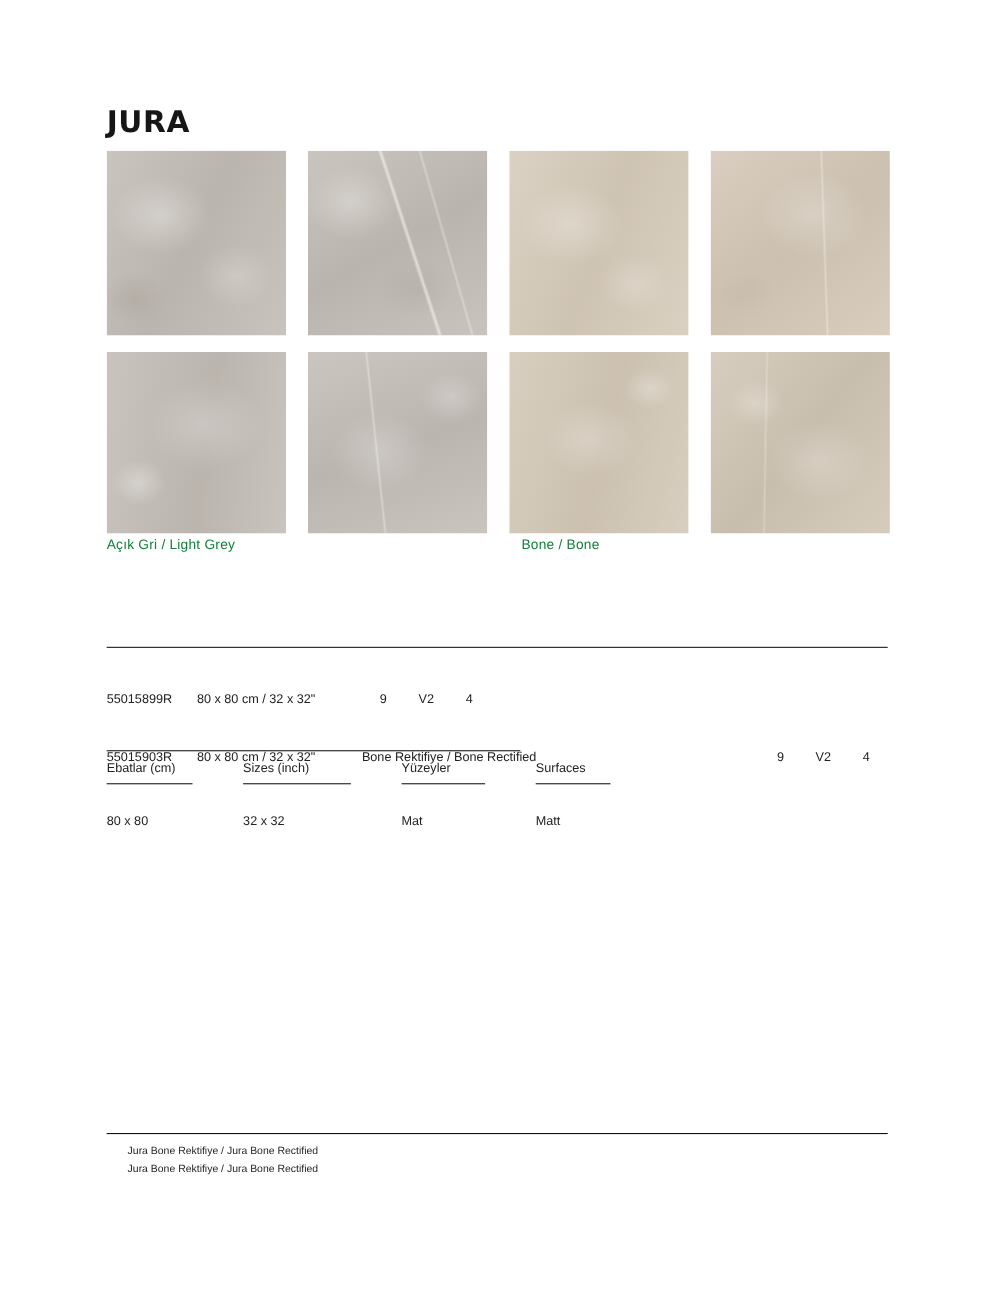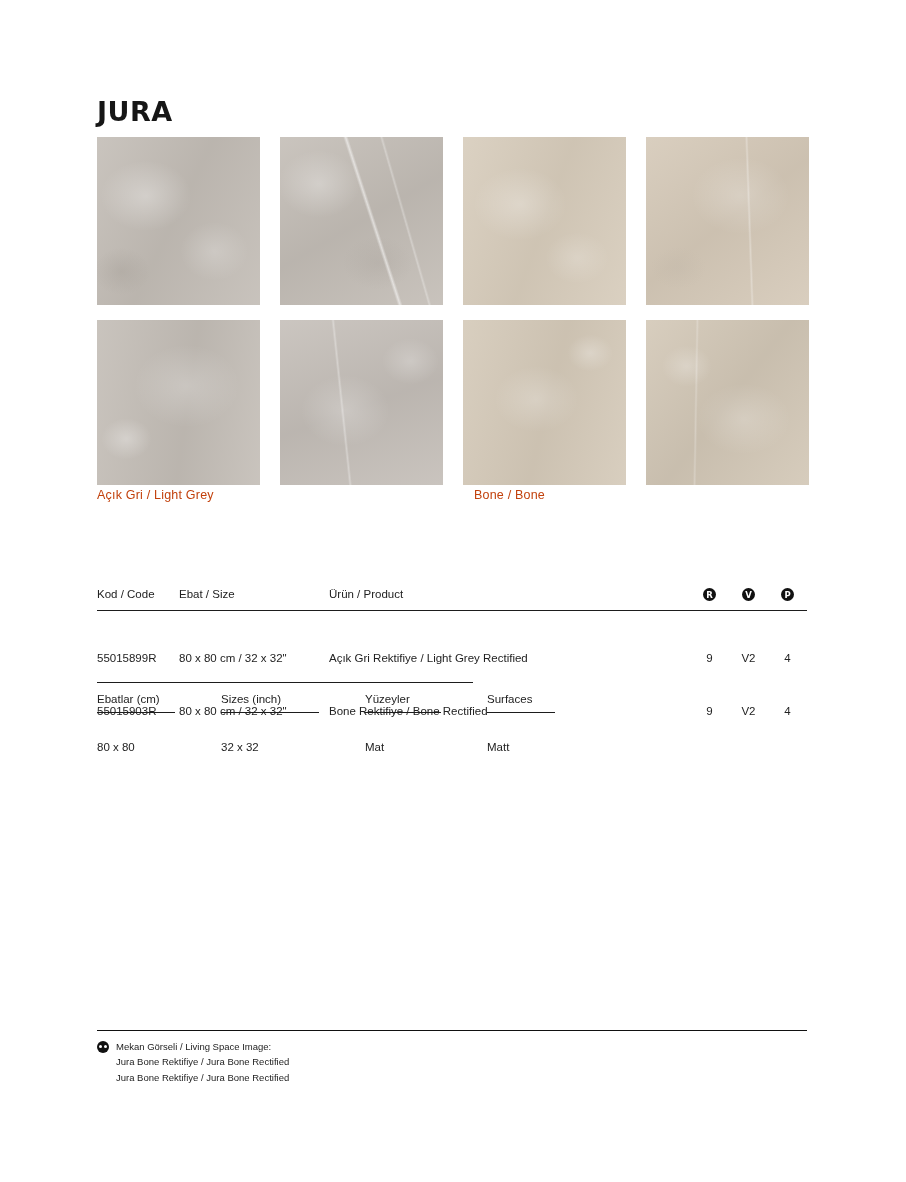--- a/index.html
+++ b/index.html
@@ -109,21 +109,21 @@
       linear-gradient(91deg, rgba(255,255,255,0.0) 30%, rgba(255,255,255,0.24) 31%, rgba(255,255,255,0.0) 32%),
       radial-gradient(ellipse 40% 30% at 60% 60%, rgba(255,255,255,0.20), rgba(255,255,255,0) 72%),
       radial-gradient(ellipse 22% 18% at 25% 28%, rgba(255,255,255,0.24), rgba(255,255,255,0) 70%),
       linear-gradient(128deg, rgba(255,255,255,0.10) 0%, rgba(0,0,0,0.05) 50%, rgba(255,255,255,0.08) 100%);
   }
 
   
   .color-caption {
     position: absolute;
     font-size: 12.5px;
-    color: #c2410c;
+    color: #15803d;
     letter-spacing: 0.2px;
   }
   .caption-grey { left: 97px; top: 488px; }
   .caption-bone { left: 474px; top: 488px; }
 
   
   .product-table {
     position: absolute;
     left: 97px;
     top: 588px;
@@ -292,40 +292,25 @@
     </div>
     <div class="swatch" style="width:163px;height:165px;">
       <div class="tex bone-d"></div>
     </div>
   </div>
 
   <div class="color-caption caption-grey">Açık Gri / Light Grey</div>
   <div class="color-caption caption-bone">Bone / Bone</div>
 
   <div class="product-table">
-    <div class="pt-head">
-      <div class="c-code">Kod / Code</div>
-      <div class="c-size">Ebat / Size</div>
-      <div class="c-prod">Ürün / Product</div>
-      <div class="c-badge">
-        <span class="badge">R</span>
-      </div>
-      <div class="c-badge">
-        <span class="badge">V</span>
-      </div>
-      <div class="c-badge">
-        <span class="badge">P</span>
-      </div>
-    </div>
     <div class="pt-rule"></div>
 
     <div class="pt-row">
       <div class="c-code">55015899R</div>
       <div class="c-size">80 x 80 cm / 32 x 32"</div>
-      <div class="c-prod">Açık Gri Rektifiye / Light Grey Rectified</div>
       <div class="c-badge">9</div>
       <div class="c-badge">V2</div>
       <div class="c-badge">4</div>
     </div>
 
     <div class="pt-row">
       <div class="c-code">55015903R</div>
       <div class="c-size">80 x 80 cm / 32 x 32"</div>
       <div class="c-prod">Bone Rektifiye / Bone Rectified</div>
       <div class="c-badge">9</div>
@@ -356,22 +341,18 @@
         <div class="opt-h">Surfaces</div>
         <div class="opt-underline"></div>
         <div class="opt-v">Matt</div>
       </div>
     </div>
   </div>
 
   <div class="footer">
     <div class="footer-rule"></div>
 
-    <div class="note">
-      <span class="note-icon living"></span>
-      <span class="note-text">Mekan Görseli / Living Space Image:</span>
-    </div>
     <div class="note-sub">Jura Bone Rektifiye / Jura Bone Rectified</div>
 
     <div class="note-sub">Jura Bone Rektifiye / Jura Bone Rectified</div>
   </div>
 
 </div>
 
 </body></html>

